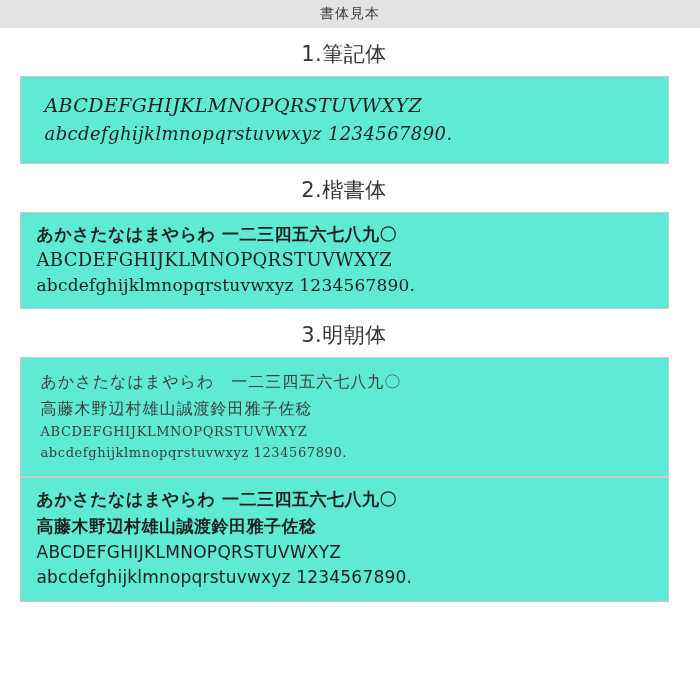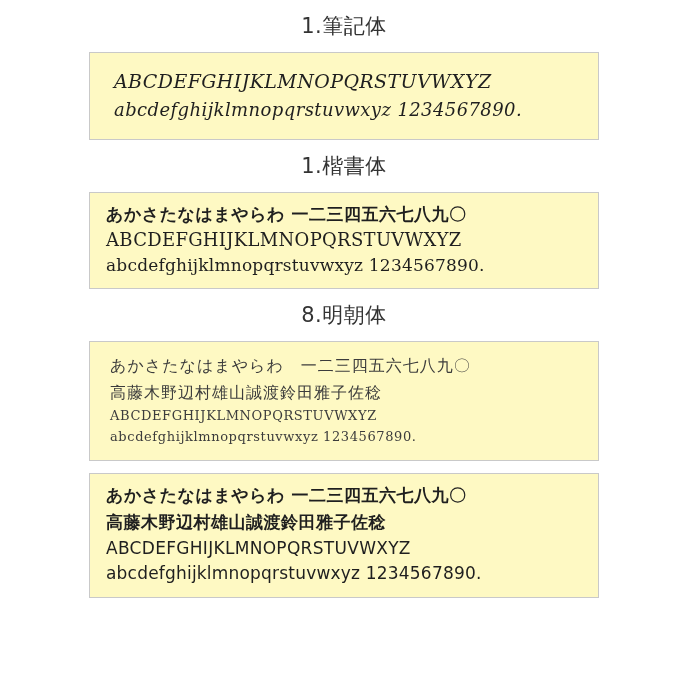--- a/index.html
+++ b/index.html
@@ -48,24 +48,24 @@
     text-align: center;
     font-size: 21px;
     font-weight: normal;
     color: #333333;
     margin: 12px 0 8px 0;
     font-family: "DejaVu Sans", sans-serif;
     letter-spacing: 0.5px;
   }
   .sample-box {
     border: 1px solid #c9c9c9;
-    margin: 12px auto;
-    width: 510px;
+    margin: 0 auto;
+    width: 649px;
     box-sizing: border-box;
-    background: #fef9c3;
+    background: #5eead4;
     padding: 10px 16px;
   }
   .sample-line {
     white-space: nowrap;
     color: #1f1f1f;
   }
 
   
   .box-script {
     padding: 14px 24px 16px 24px;
@@ -153,42 +153,45 @@
     font-size: 17px;
     line-height: 1.5;
     letter-spacing: 0.2px;
   }
 </style>
 </head>
 <body>
 
 <div class="page">
 
+  <div class="header">
+    <span class="header-title">書体見本</span>
+  </div>
 
   <div class="content">
 
     <div class="section">
       <div class="section-title">1.筆記体</div>
       <div class="sample-box box-script">
         <div class="sample-line line1">ABCDEFGHIJKLMNOPQRSTUVWXYZ</div>
         <div class="sample-line line2">abcdefghijklmnopqrstuvwxyz 1234567890.</div>
       </div>
     </div>
 
     <div class="section">
-      <div class="section-title">1.楷書体</div>
+      <div class="section-title">2.楷書体</div>
       <div class="sample-box box-kaisho">
         <div class="sample-line jp">あかさたなはまやらわ 一二三四五六七八九〇</div>
         <div class="sample-line lat-upper">ABCDEFGHIJKLMNOPQRSTUVWXYZ</div>
         <div class="sample-line lat-lower">abcdefghijklmnopqrstuvwxyz 1234567890.</div>
       </div>
     </div>
 
     <div class="section">
-      <div class="section-title">8.明朝体</div>
+      <div class="section-title">3.明朝体</div>
       <div class="sample-box box-mincho">
         <div class="sample-line jp">あかさたなはまやらわ　一二三四五六七八九〇</div>
         <div class="sample-line jp">高藤木野辺村雄山誠渡鈴田雅子佐稔</div>
         <div class="sample-line lat-upper">ABCDEFGHIJKLMNOPQRSTUVWXYZ</div>
         <div class="sample-line lat-lower">abcdefghijklmnopqrstuvwxyz 1234567890.</div>
       </div>
     </div>
 
     <div class="section">
       <div class="sample-box box-maru">

